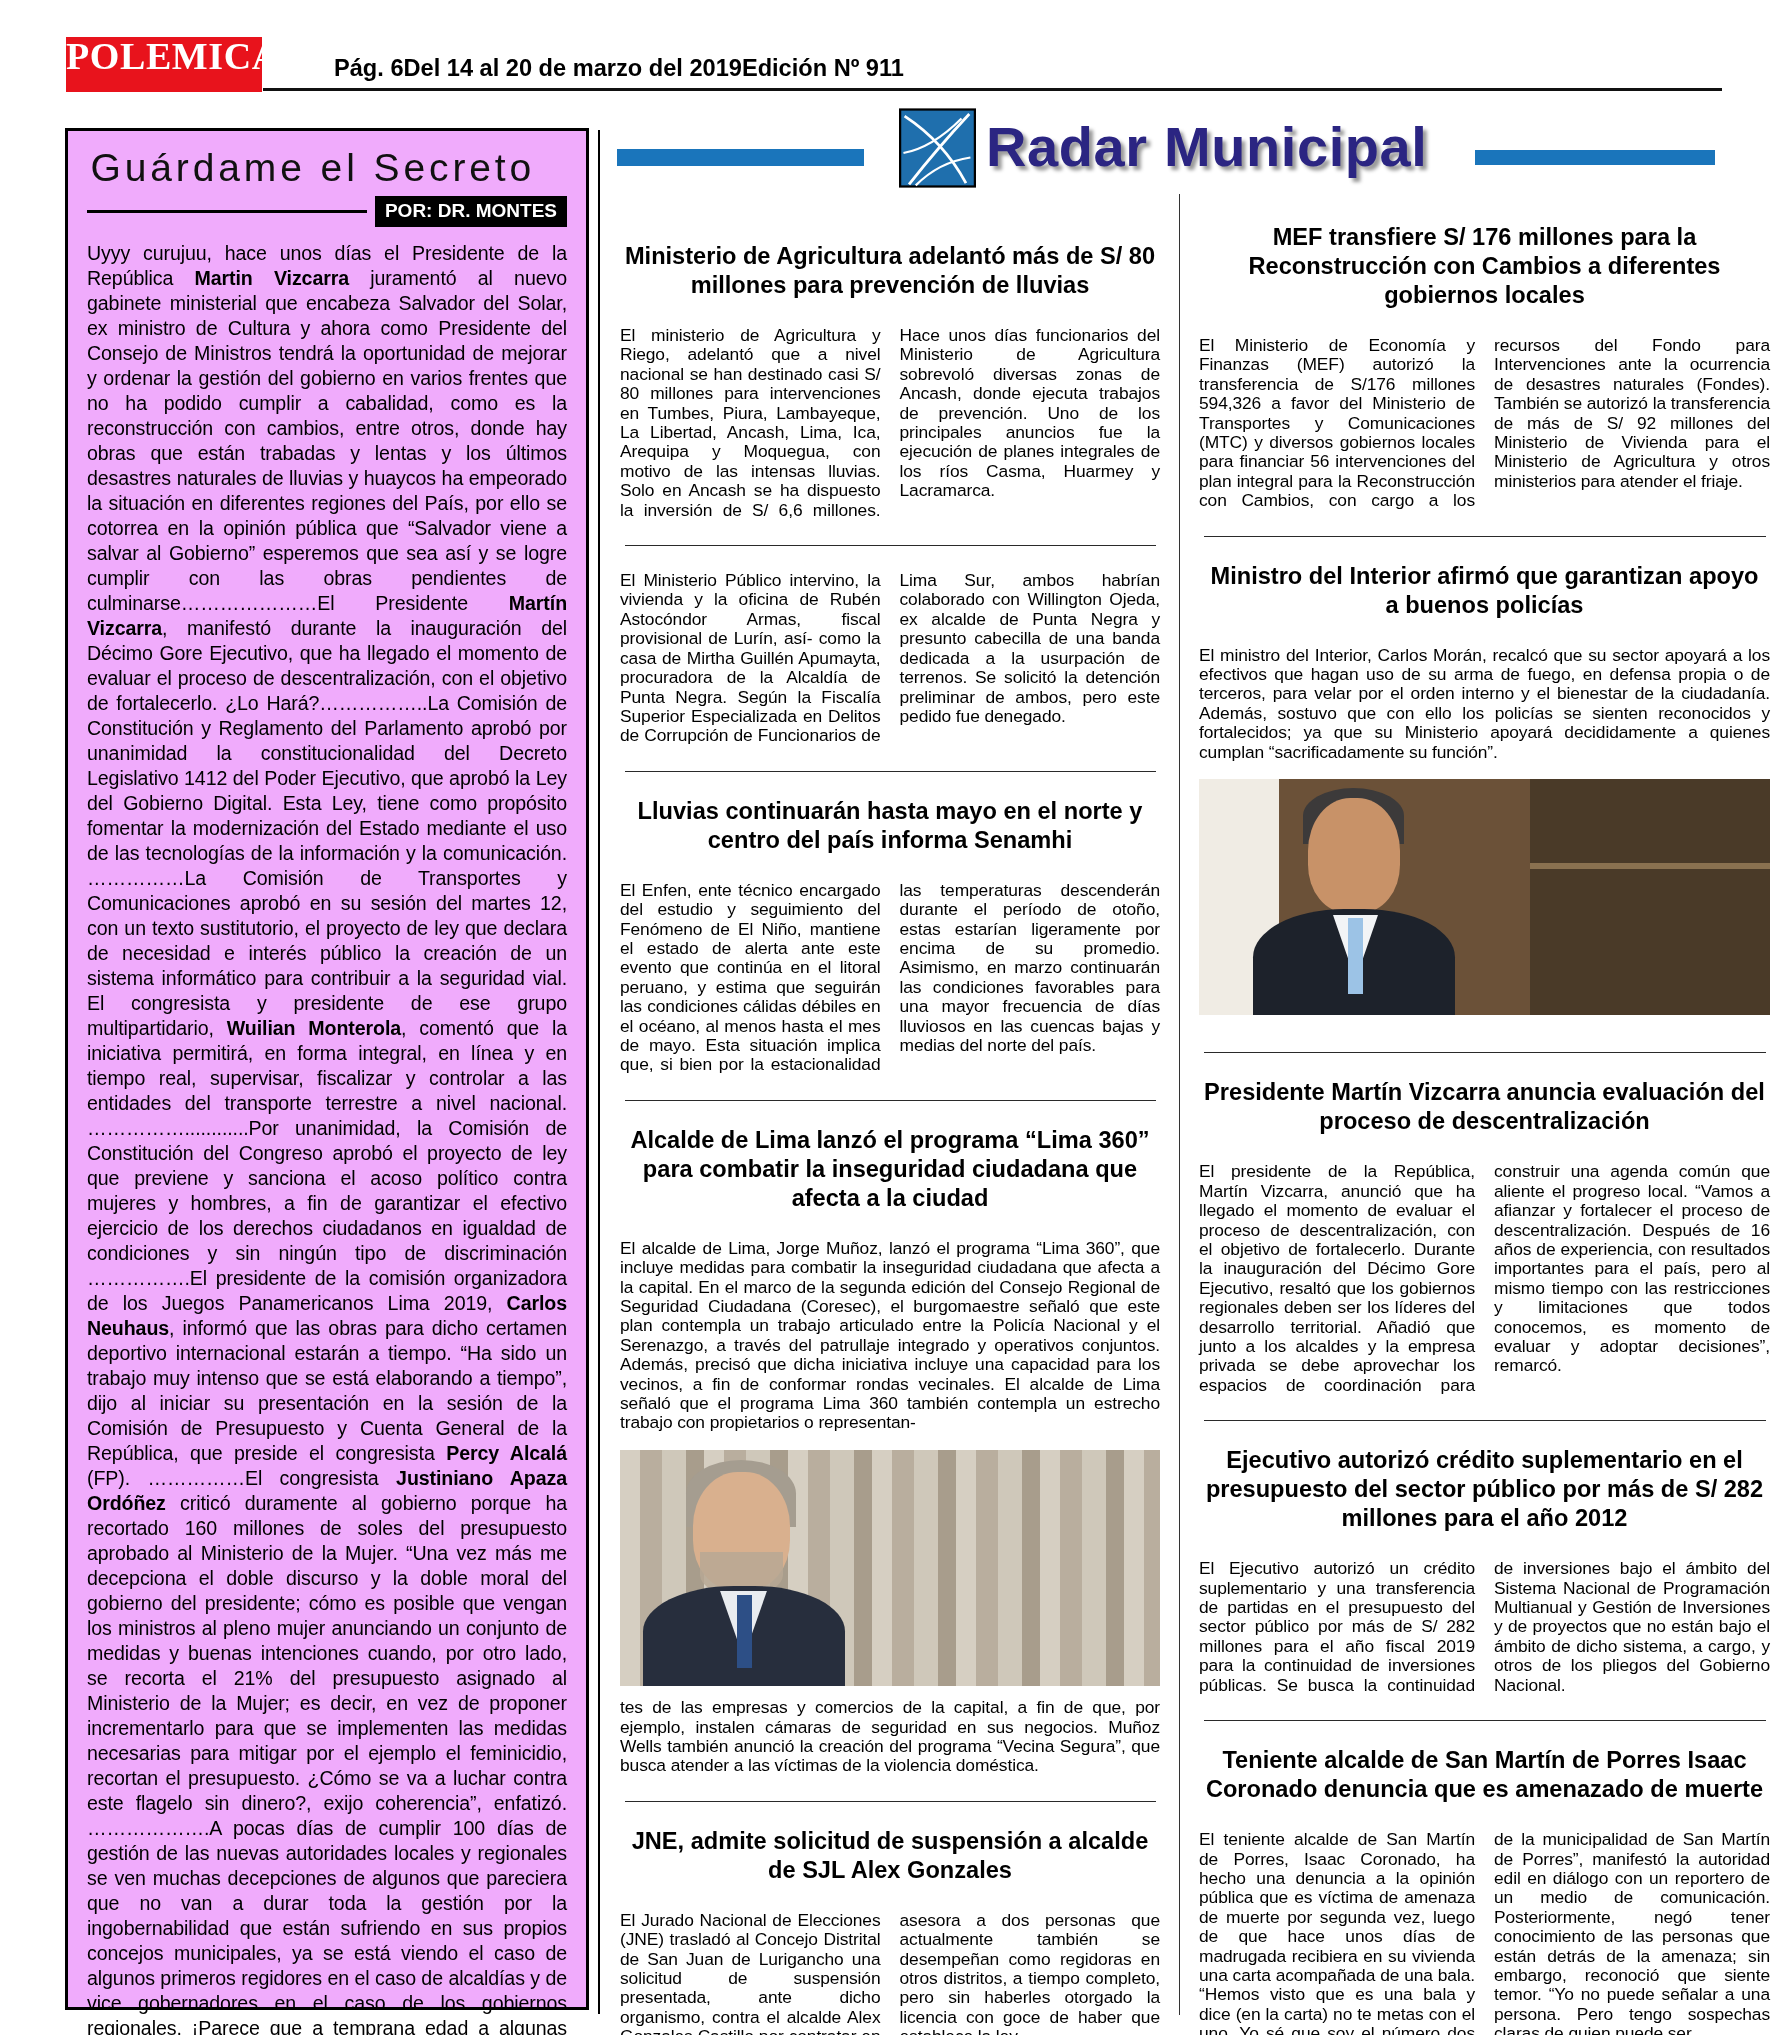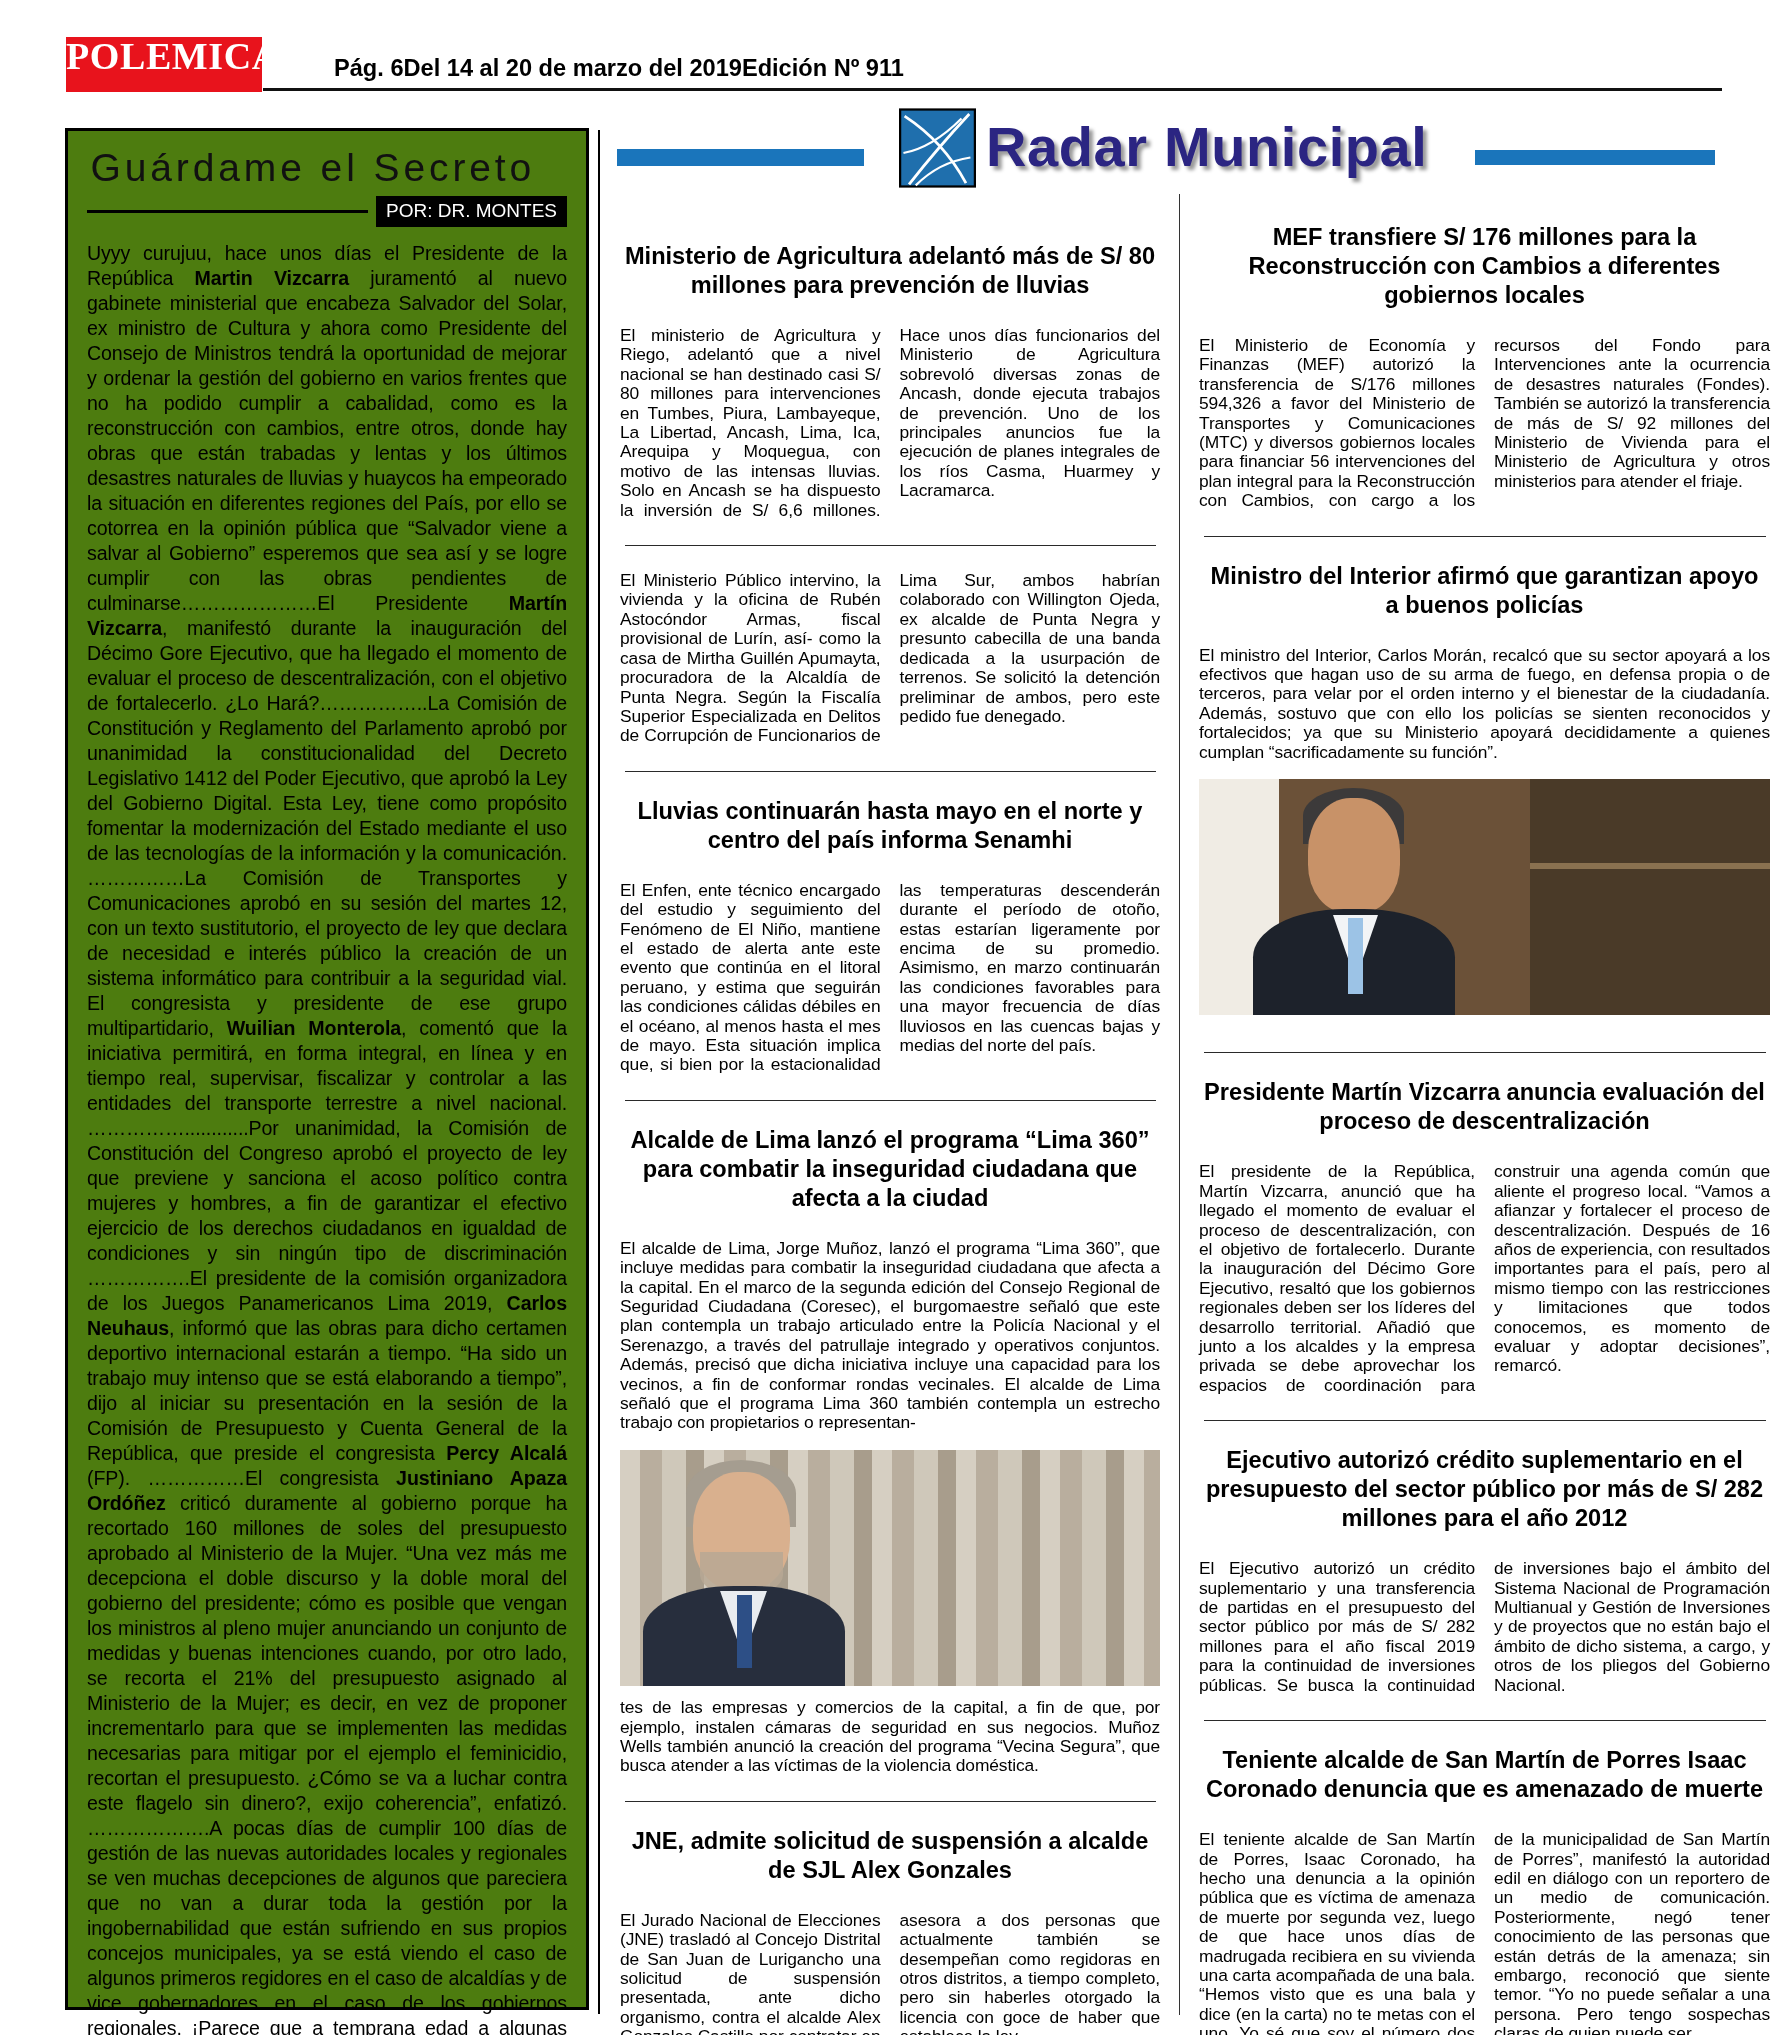--- a/index.html
+++ b/index.html
@@ -22,26 +22,26 @@
   
   .radar { position:absolute; left:617px; top:107px; width:1159px; height:84px; }
   .radar .bar-left  { position:absolute; left:0px;   top:42px; width:247px; height:17px; background:#1a75bb; }
   .radar .bar-right { position:absolute; left:858px; top:43px; width:240px; height:14.6px; background:#1a75bb; }
   .radar .logo { position:absolute; left:282px; top:1.1px; width:77px; height:80px; }
   .radar .title { position:absolute; left:369px; top:6.7px; font-size:56px; font-weight:bold;
                   color:#2b2582; letter-spacing:0.6px; text-shadow:3.9px 3.9px 3.9px #9a9a9a; white-space:nowrap; }
 
   
   .left-box { position:absolute; left:65px; top:128px; width:524px; height:1882px;
-              background:#4d7c0f; border:3.9px solid #000; padding:9px 19px 0 19px; }
+              background:#f0abfc; border:3.9px solid #000; padding:9px 19px 0 19px; }
   .gs-title { font-size:39px; font-weight:400; letter-spacing:3.9px; color:#111;
               padding:5.6px 0 3.4px 3.4px; white-space:nowrap; }
   .byline-row { display:flex; align-items:center; margin:3.4px 0 13.5px 0; }
   .byline-line { flex:1; height:2.8px; background:#000; margin-right:7.9px; }
-  .byline-box { background:#000; color:#fff; font-weight:normal; font-size:19px; padding:3.9px 10px 5px 10px; white-space:nowrap; }
+  .byline-box { background:#000; color:#fff; font-weight:bold; font-size:19px; padding:3.9px 10px 5px 10px; white-space:nowrap; }
   .gs-body { font-size:19.6px; line-height:25px; text-align:justify; letter-spacing:-0.1px; }
   .gs-body b { font-weight:bold; }
 
   
   .vdiv1 { position:absolute; left:598px; top:130px; width:1.7px; height:1884px; background:#000; }
   .vdiv2 { position:absolute; left:1179px; top:194px; width:1.1px; height:1821px; background:#333; }
 
   
   .mid-col   { position:absolute; left:620px; top:242px; width:540px; }
   .right-col { position:absolute; left:1199px; top:223px; width:571px; }

